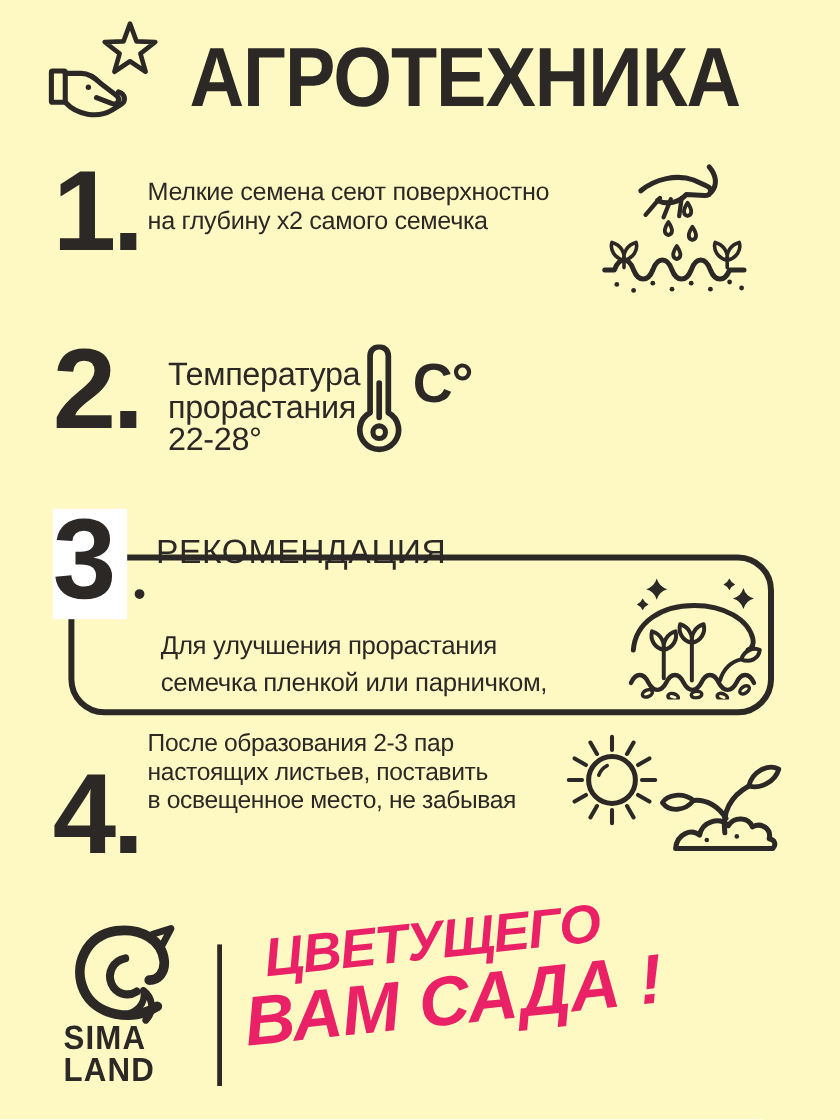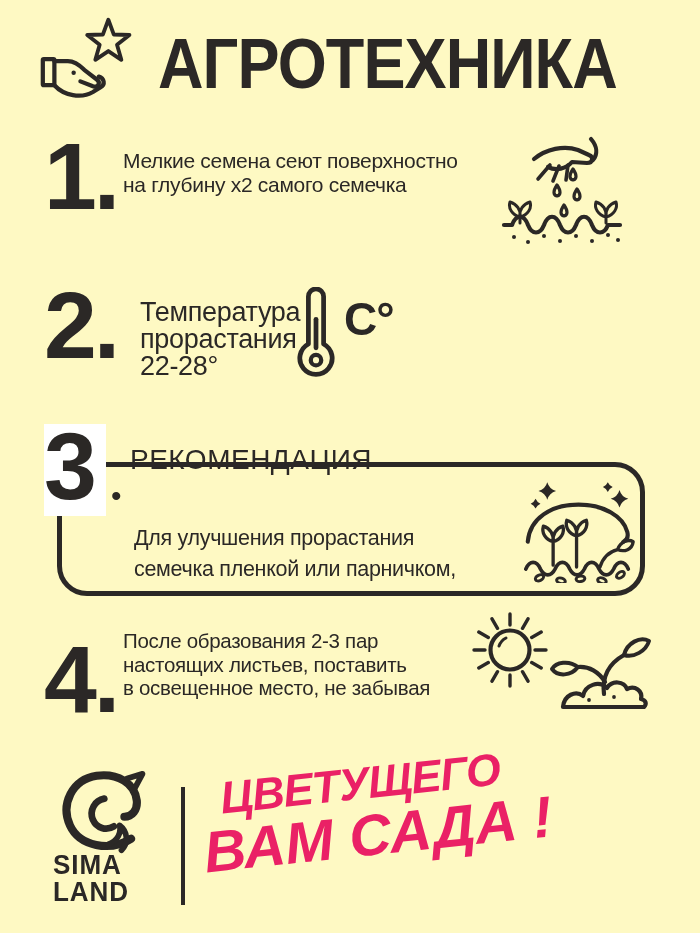--- a/index.html
+++ b/index.html
@@ -26,21 +26,21 @@
   }
   .num1{left:44px;top:134px;}
   .num2{left:44px;top:283px;}
   .num3{left:44px;top:424px;background:#fff;padding:0 12px 6px 0;z-index:3;}
   .num4{left:44px;top:637px;}
 
   
   .step-text{position:absolute;letter-spacing:-0.3px;}
   .text1{left:123px;top:149px;font-size:21px;line-height:24px;}
   .text2{left:140px;top:299px;font-size:27px;line-height:27px;}
-  .text4{left:123px;top:629px;font-size:20.5px;line-height:23.5px;}
+  .text4{left:123px;top:608px;font-size:20.5px;line-height:23.5px;}
   .step-text div{white-space:nowrap;}
 
   
   .icon1{position:absolute;left:498px;top:133px;width:130px;height:112px;}
 
   
   .icon2{position:absolute;left:286px;top:287px;width:60px;height:95px;}
   .icon2-label{position:absolute;left:344px;top:292px;font-size:46px;font-weight:bold;letter-spacing:-1px;}
 
   

